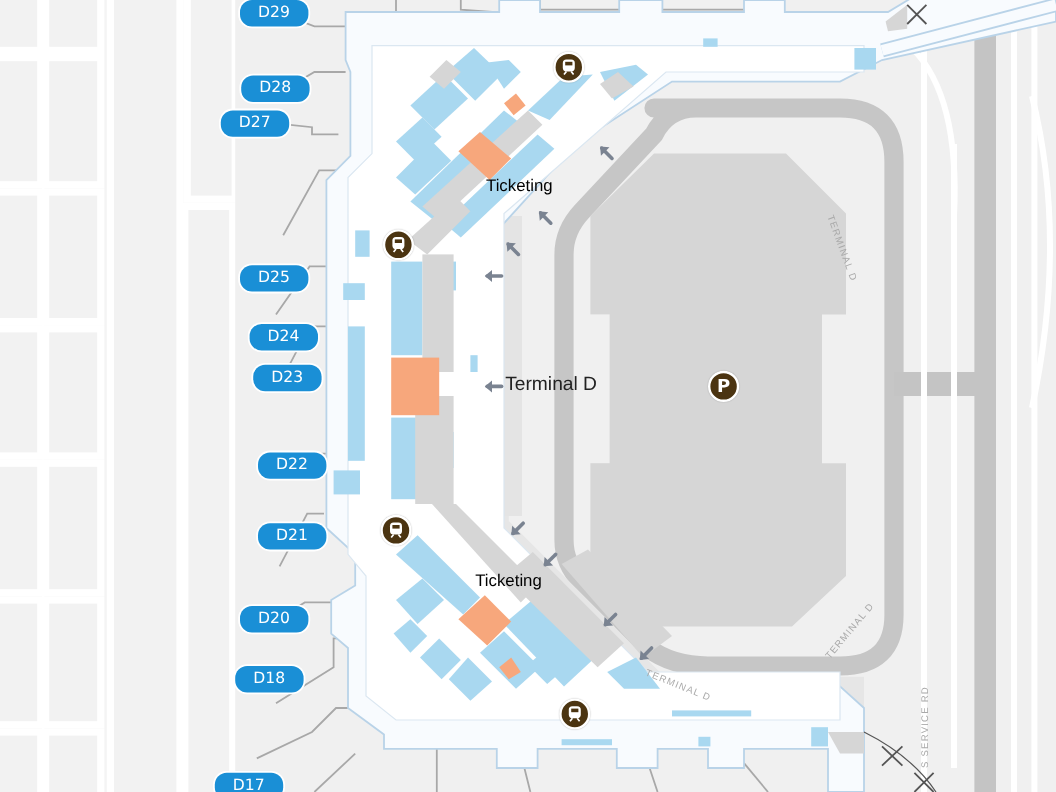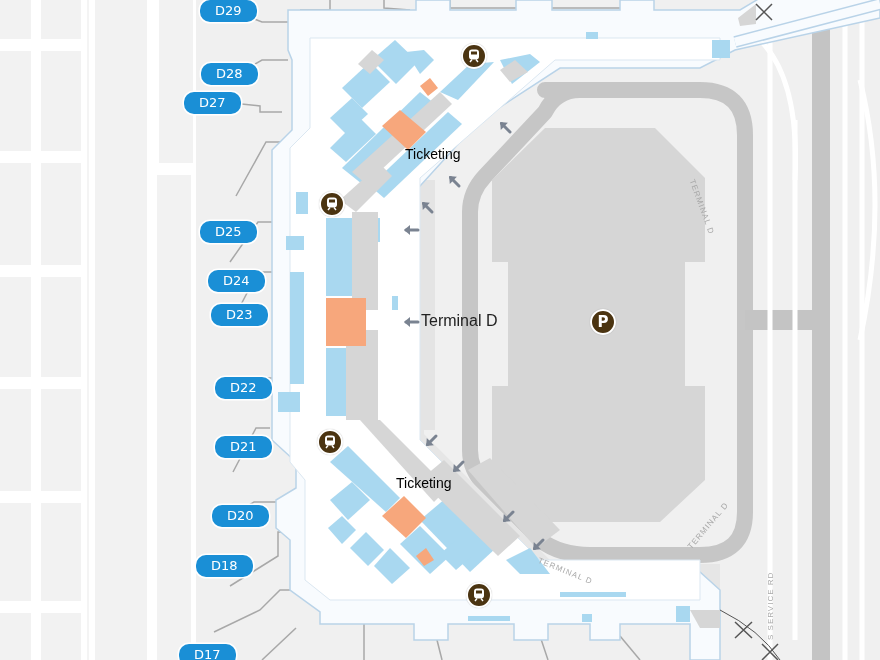--- a/index.html
+++ b/index.html
@@ -204,21 +204,21 @@
 <div class="road-label" style="left:766px; top:640px; transform:rotate(-90deg); transform-origin:left top;">S SERVICE RD</div>
 
 <div class="gate" style="left:200px; top:0px;">D29</div>
 <div class="gate" style="left:201px; top:63px;text-align:right;">D28</div>
 <div class="gate" style="left:184px; top:92px;">D27</div>
 <div class="gate" style="left:200px; top:186px;margin-top:35px;">D25</div>
 <div class="gate" style="left:192px; top:270px;margin-left:16px;">D24</div>
 <div class="gate" style="left:211px; top:304px;">D23</div>
 <div class="gate" style="left:199px; top:377px;margin-left:16px;">D22</div>
 <div class="gate" style="left:215px; top:436px;">D21</div>
-<div class="gate" style="left:200px; top:505px;margin-left:12px;">D20</div>
+<div class="gate" style="left:200px; top:505px;">D20</div>
 <div class="gate" style="left:196px; top:555px;">D18</div>
 <div class="gate" style="left:179px; top:644px;">D17</div>
 
 <div class="label ticketing" style="left:405px; top:146px;">Ticketing</div>
 <div class="label ticketing" style="left:396px; top:475px;">Ticketing</div>
 <div class="label terminal" style="left:421px; top:312px;">Terminal D</div>
 
 <div class="poi" style="left:461px; top:43px;">
   <svg width="12" height="14" viewBox="0 0 12 14">
       <rect x="1" y="0.5" width="10" height="10" rx="3" fill="#fff"></rect>

